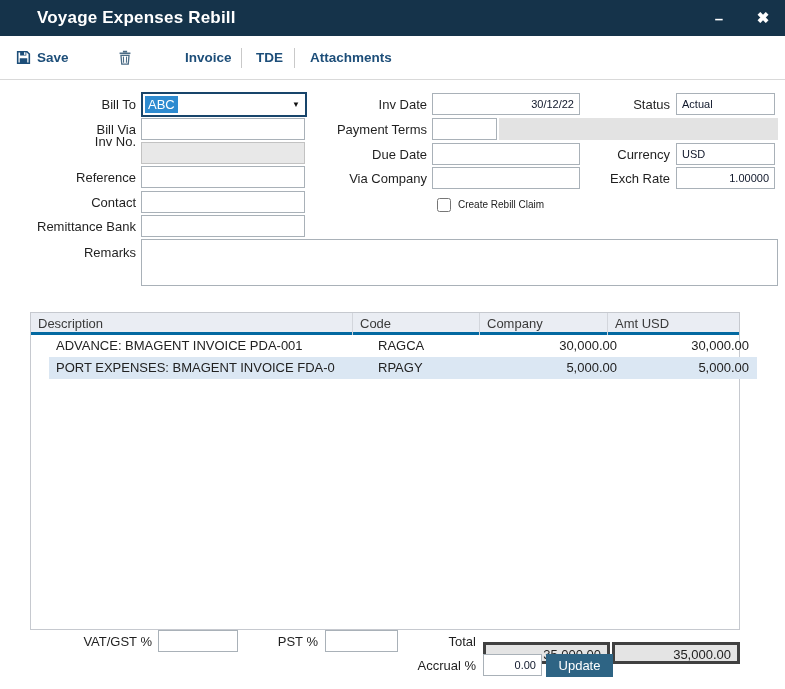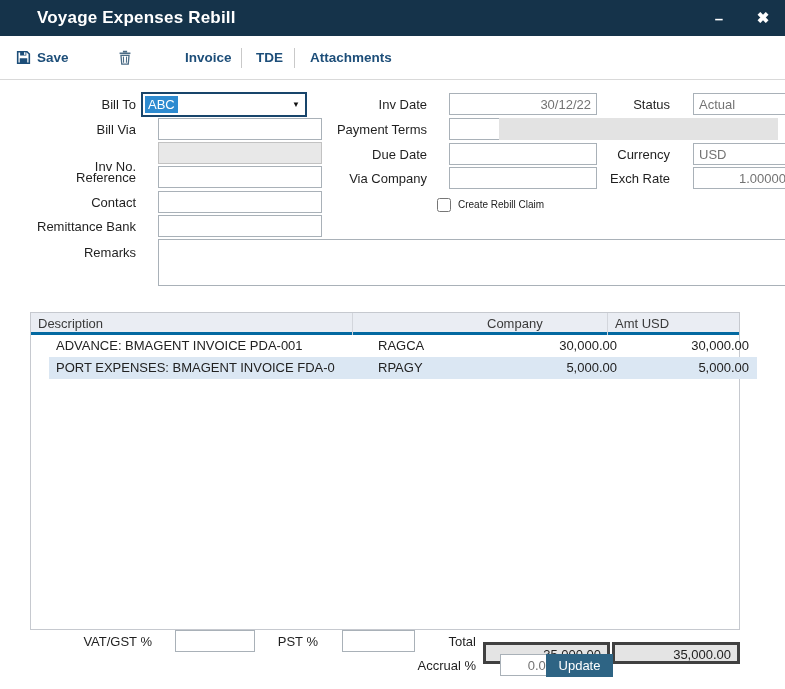--- a/index.html
+++ b/index.html
@@ -17,21 +17,21 @@
   
   .toolbar { position:absolute; left:0; top:36px; width:785px; height:44px;
     background:#fff; border-bottom:1px solid #d9d9d9; }
   .tool { position:absolute; top:0; height:43px; display:flex; align-items:center; gap:6px;
     color:#1d4e79; font-weight:bold; font-size:13.5px; cursor:pointer; }
   .sep { position:absolute; top:12px; width:1px; height:20px; background:#c9c9c9; }
 
   
   .lbl { position:absolute; text-align:right; color:#1f1f1f; font-size:13px; line-height:20px; }
   .inp { position:absolute; height:22px; border:1px solid #a9b1b8; background:#fff;
-    font-family:"Liberation Sans", sans-serif; font-size:13px; padding:0 5px; color:#737373;margin-left:17px; }
+    font-family:"Liberation Sans", sans-serif; font-size:11px; padding:0 5px; color:#0f172a; }
   .inp.right { text-align:right; }
   .inp.disabled { background:#e8e8e8; border-color:#c2c2c2; }
   .grey-strip { position:absolute; height:22px; background:#e3e3e3; }
   textarea.inp { height:47px; resize:none; padding:2px 5px; }
 
   
   .combo { position:absolute; left:141px; top:92px; width:166px; height:25px;
     border:2px solid #18456b; background:#fff; display:flex; align-items:center; cursor:pointer; }
   .combo .val { margin-left:2px; background:#2e8bd0; color:#fff; padding:1px 3px; font-size:13px; }
   .combo .dd { margin-left:auto; width:18px; height:100%; display:flex; align-items:center;
@@ -106,21 +106,21 @@
 
   <div class="lbl" style="left:0;top:95px;width:136px;">Bill To</div>
   <div class="combo">
     <span class="val">ABC</span>
     <span class="dd">▼</span>
   </div>
 
   <div class="lbl" style="left:0;top:120px;width:136px;">Bill Via</div>
   <input class="inp" style="left: 141px; top: 118px; width: 164px;" value="">
 
-  <div class="lbl" style="left:0;top:157px;width:136px;">Inv No.</div>
+  <div class="lbl" style="left:0;top:132px;width:136px;">Inv No.</div>
   <input class="inp disabled" style="left: 141px; top: 142px; width: 164px;" disabled="" value="">
 
   <div class="lbl" style="left:0;top:168px;width:136px;">Reference</div>
   <input class="inp" style="left: 141px; top: 166px; width: 164px;" value="">
 
   <div class="lbl" style="left:0;top:193px;width:136px;">Contact</div>
   <input class="inp" style="left: 141px; top: 191px; width: 164px;" value="">
 
   <div class="lbl" style="left:0;top:217px;width:136px;">Remittance Bank</div>
   <input class="inp" style="left: 141px; top: 215px; width: 164px;" value="">
@@ -149,20 +149,21 @@
 
   <div class="lbl" style="left:590px;top:145px;width:80px;">Currency</div>
   <input class="inp" style="left: 676px; top: 143px; width: 99px;" value="USD">
 
   <div class="lbl" style="left:590px;top:169px;width:80px;">Exch Rate</div>
   <input class="inp right" style="left: 676px; top: 167px; width: 99px;" value="1.00000">
 
   <div class="tbl">
     <div class="thead">
       <div class="th c-desc">Description</div>
+      <div class="th c-code">Code</div>
       <div class="th c-amt">Company</div>
       <div class="th c-usd">Amt USD</div>
     </div>
     <div class="trow" style="top:22px;">
       <div class="td c-desc">ADVANCE: BMAGENT INVOICE PDA-001</div>
       <div class="td c-code">RAGCA</div>
       <div class="td c-amt num">30,000.00</div>
       <div class="td c-usd num">30,000.00</div>
     </div>
     <div class="trow selected" style="top:44px;">

